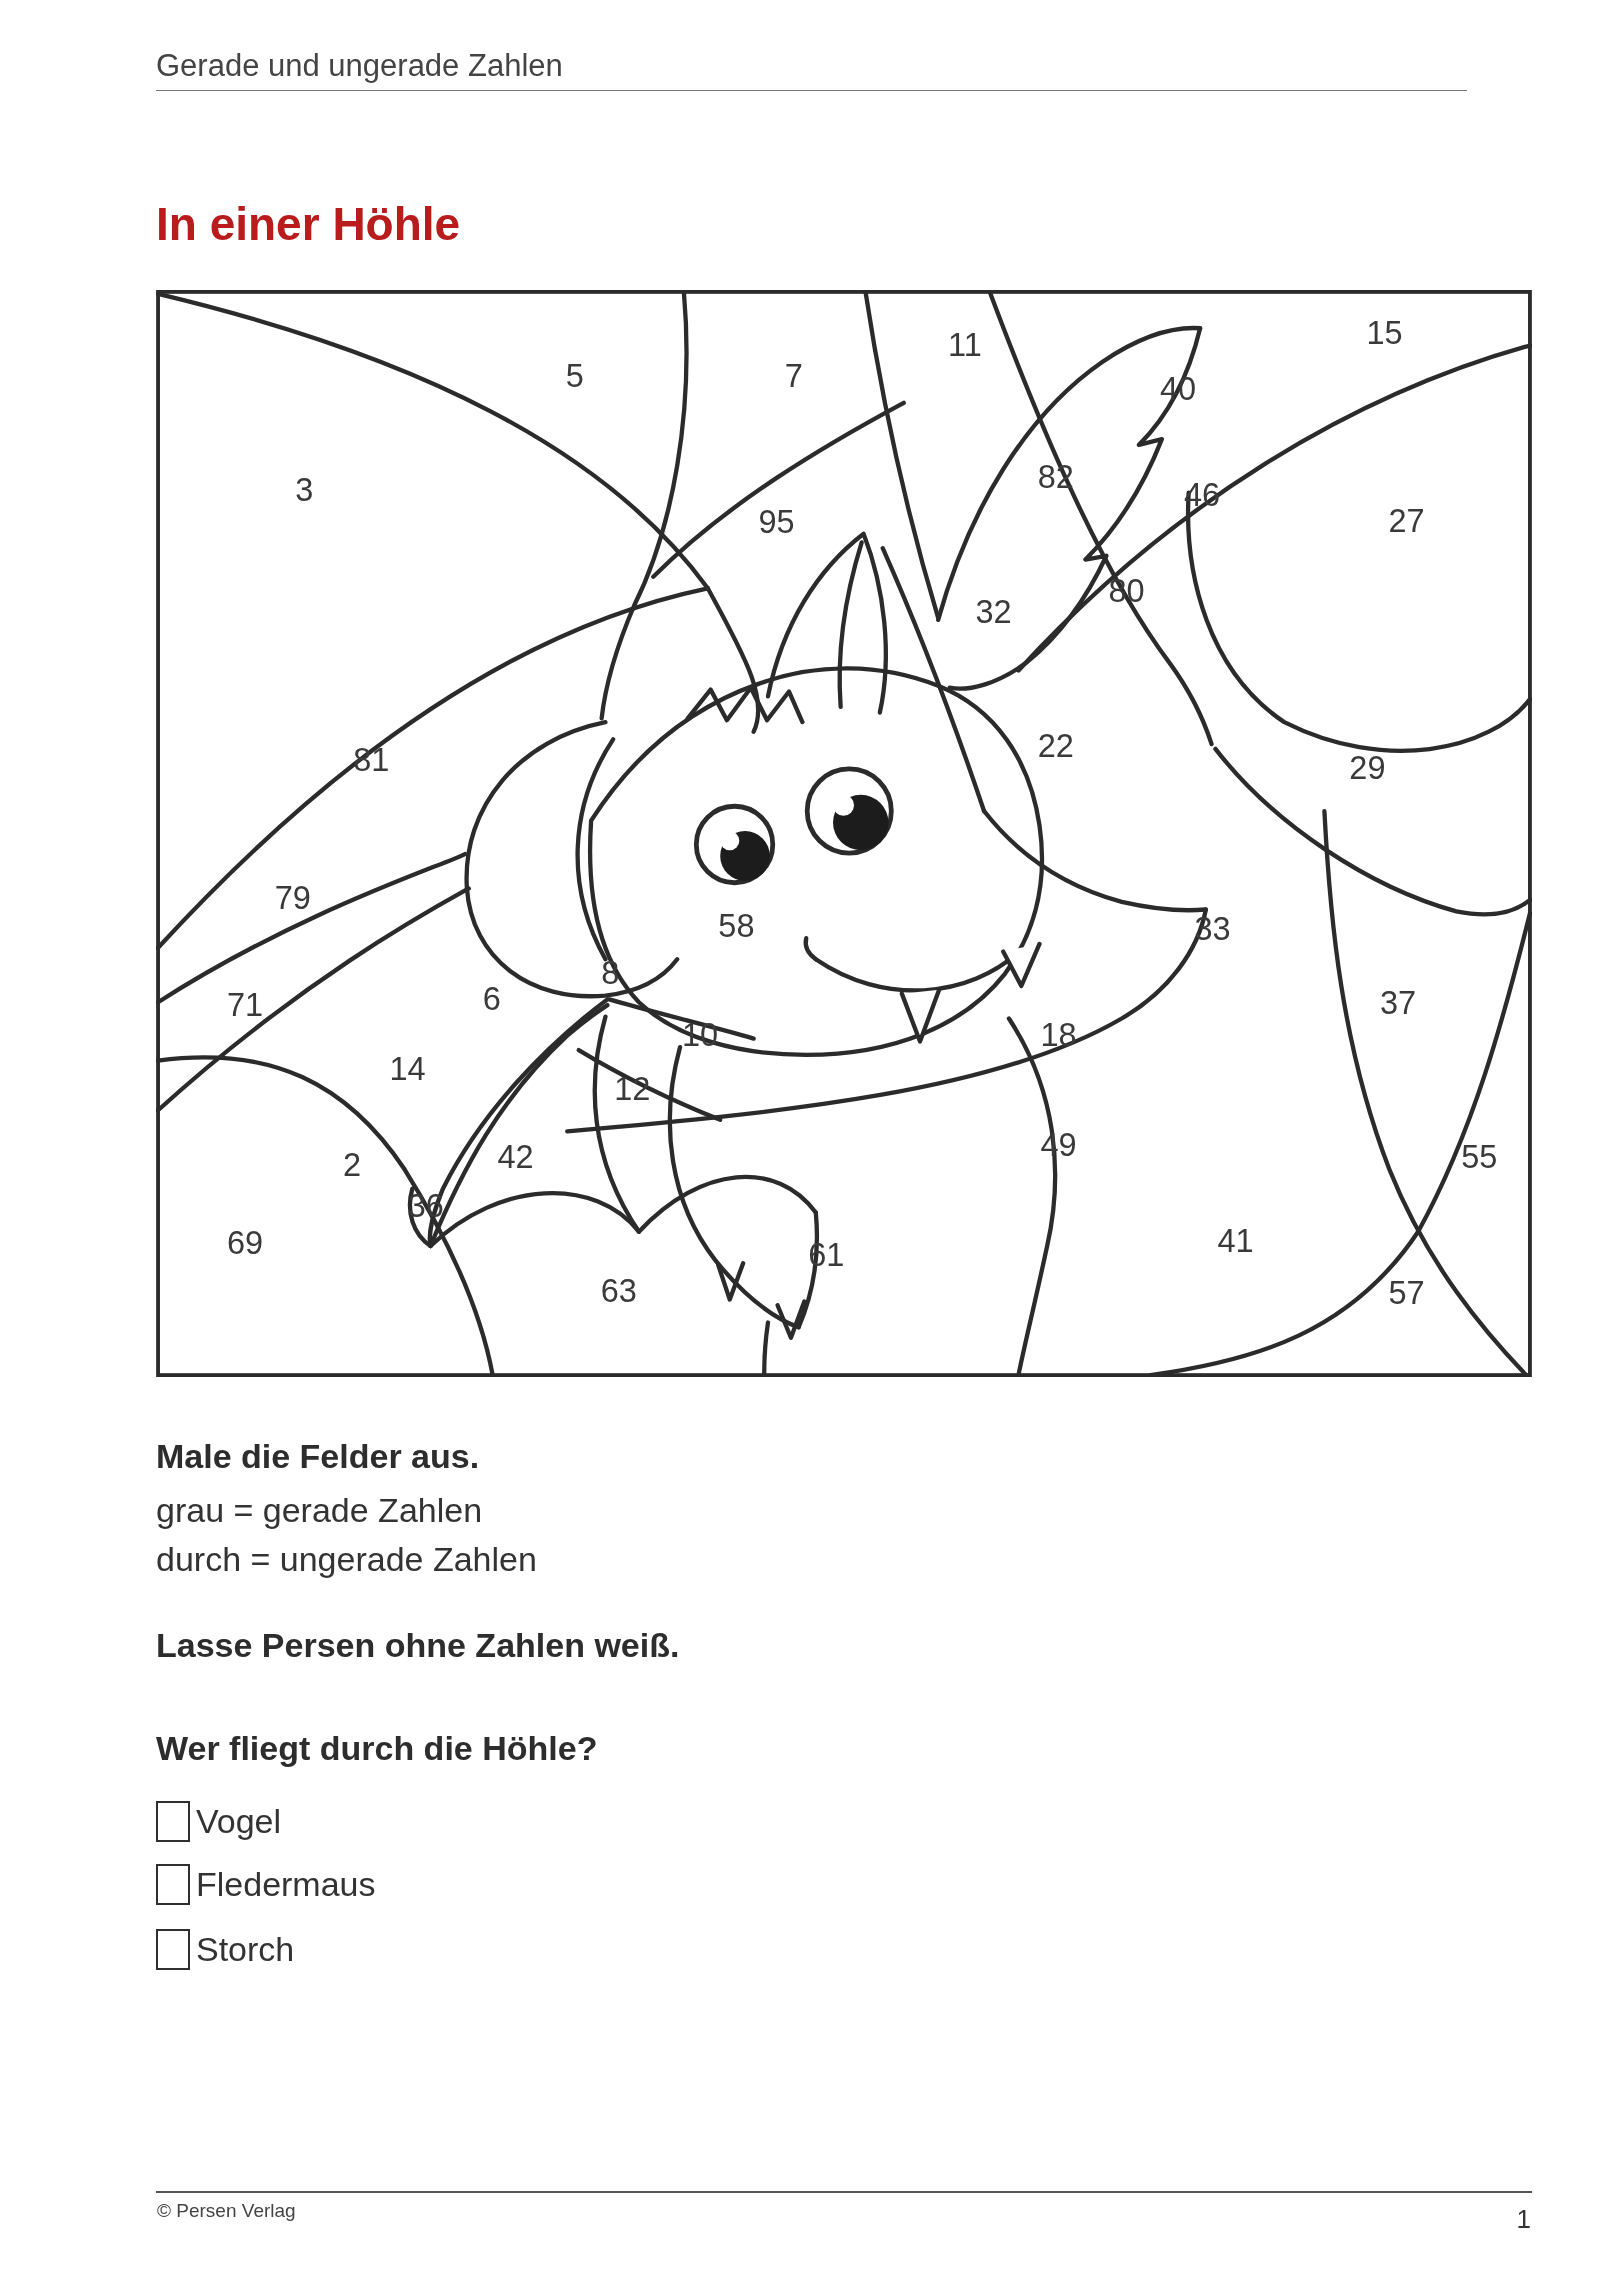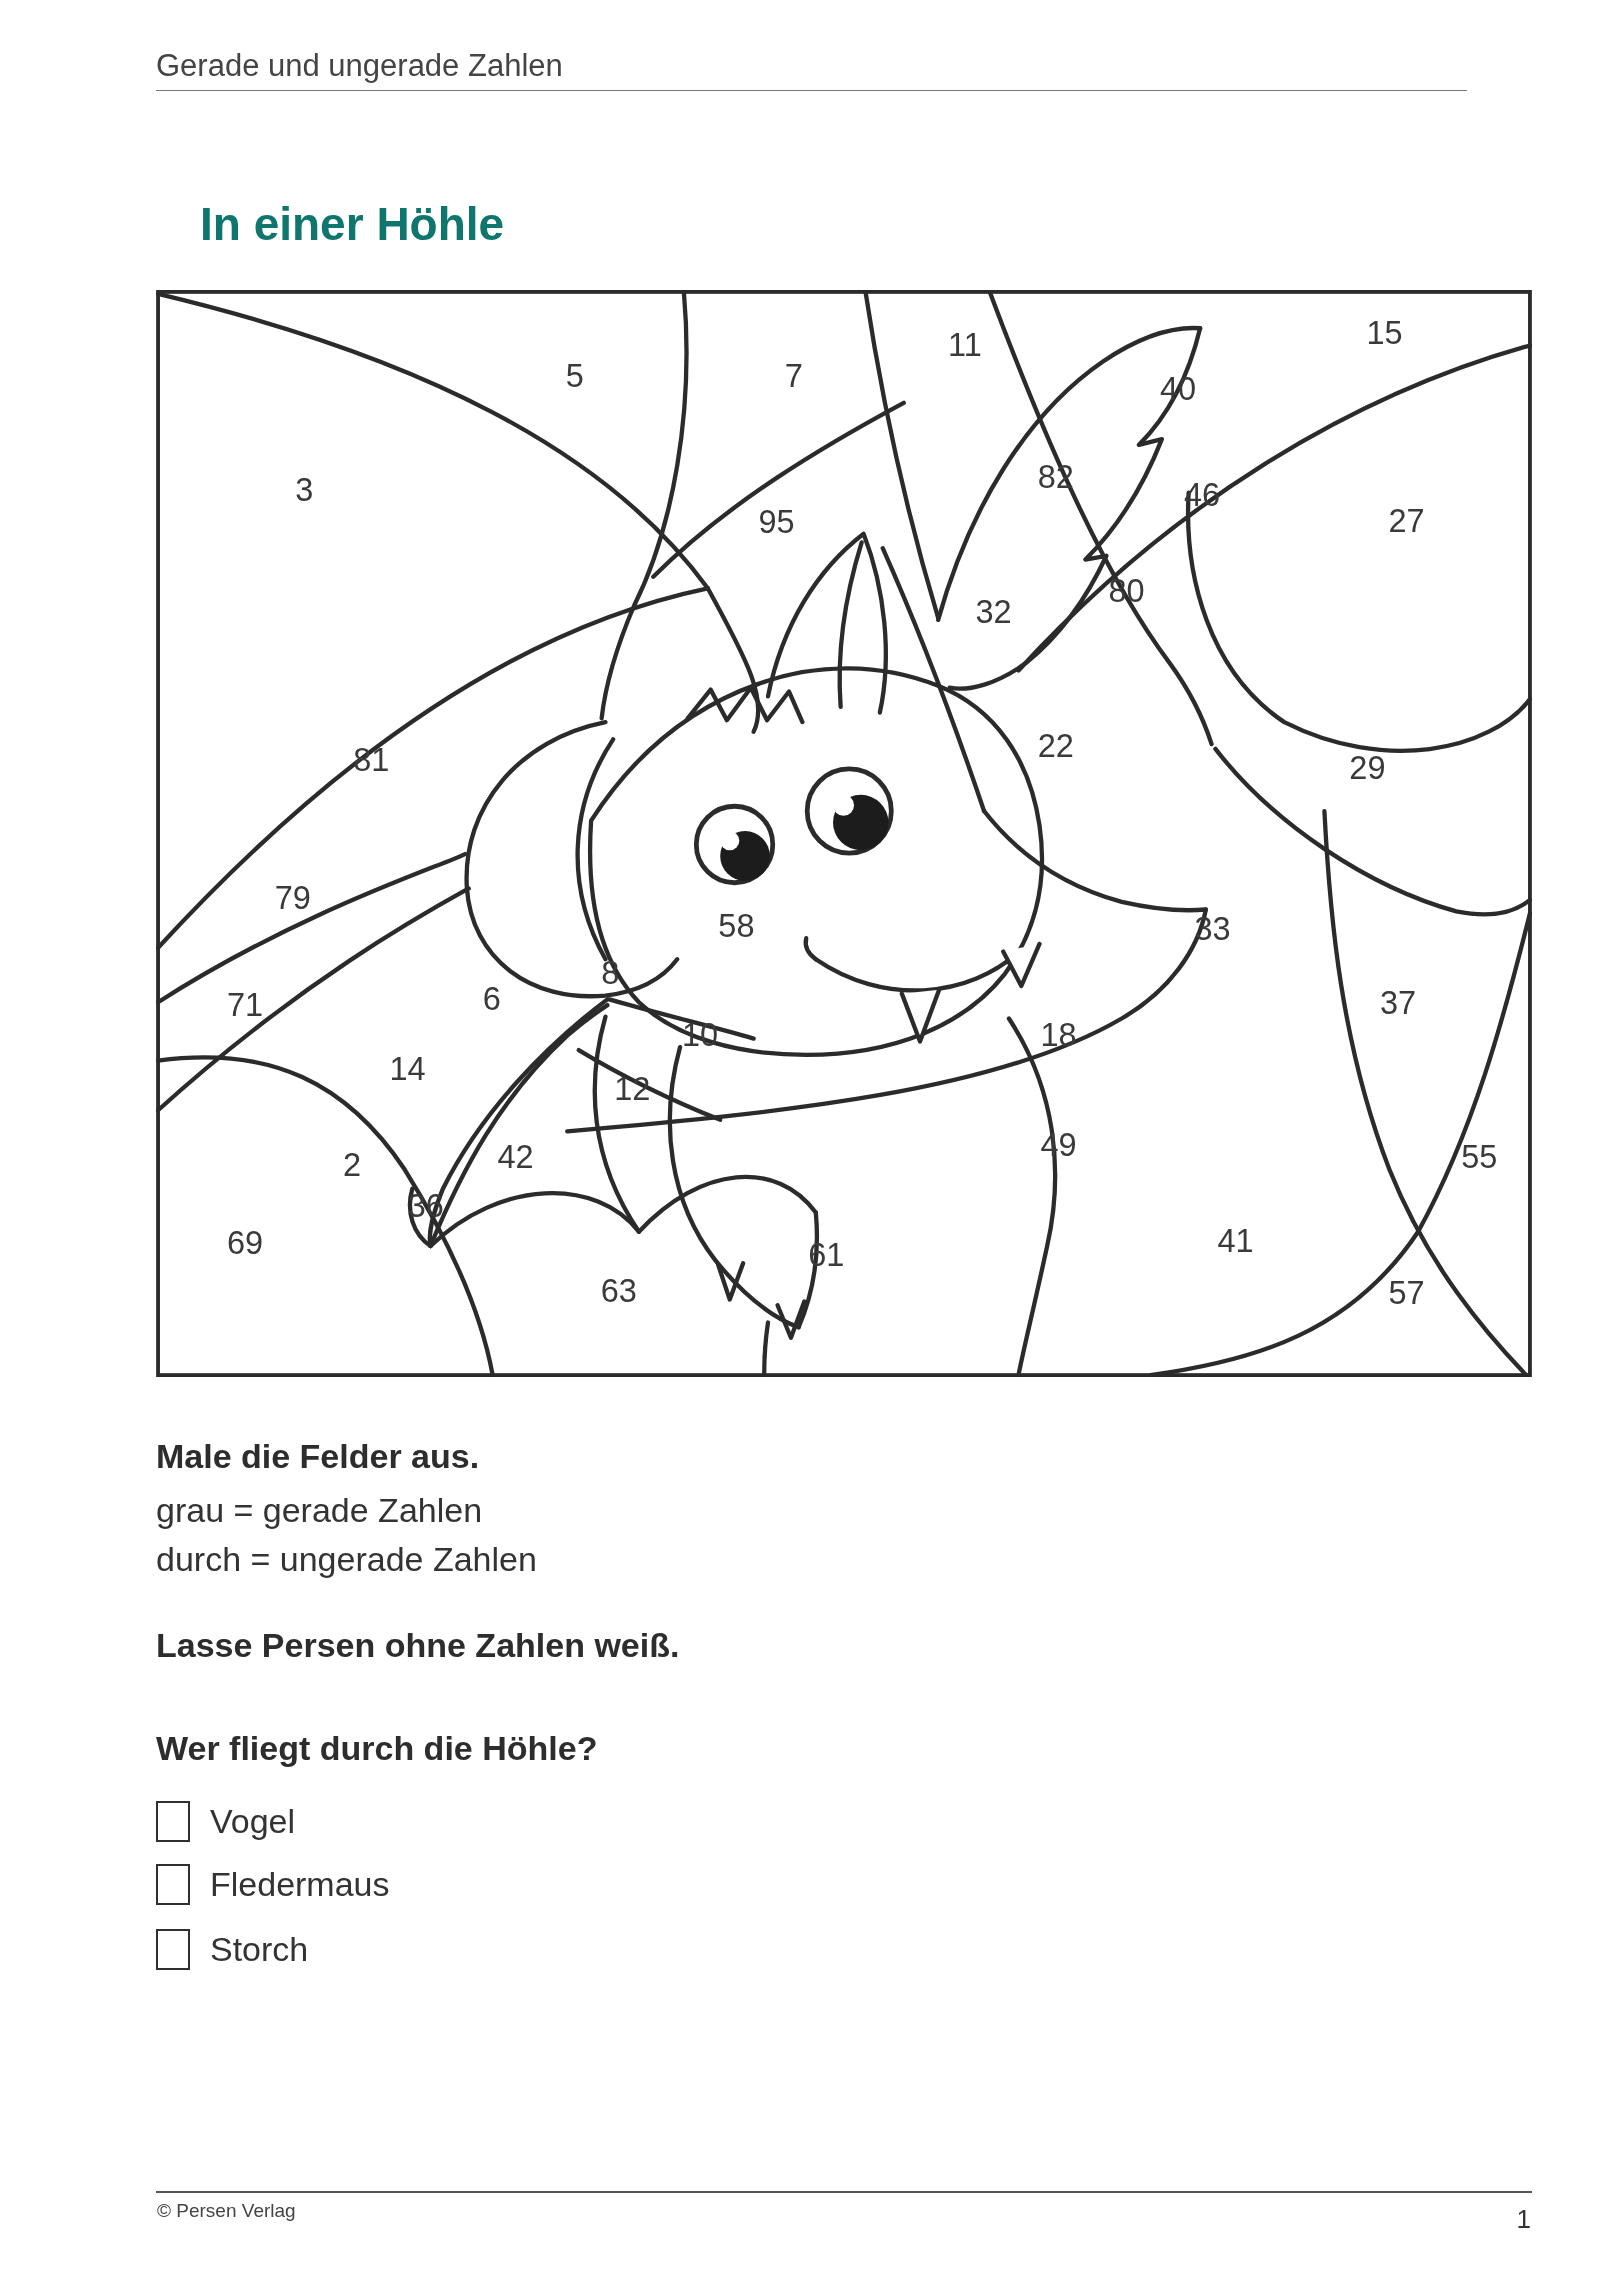--- a/index.html
+++ b/index.html
@@ -1,31 +1,31 @@
 <!DOCTYPE html>
 <html><head>
 <meta charset="utf-8">
 <style>
   html,body{margin:0;padding:0;background:#e8e8e8;}
   #page{position:relative;width:1622px;height:2294px;background:#ffffff;
         font-family:"Liberation Sans",sans-serif;color:#3a3a3a;overflow:hidden;}
   .abs{position:absolute;}
   #header-text{left:156px;top:48px;font-size:31px;color:#444;}
   #header-rule{left:156px;top:90px;width:1311px;height:1px;background:#777;}
-  #page-title{left:156px;top:197px;font-size:46px;font-weight:bold;color:#0f766e;margin-left:44px;}
+  #page-title{left:156px;top:197px;font-size:46px;font-weight:bold;color:#b91c1c;}
   #puzzle-frame{left:156px;top:290px;width:1376px;height:1087px;}
   #puzzle-frame svg{display:block;}
   .instr{left:156px;font-size:34px;color:#333;}
   .instr.bold{font-weight:bold;color:#2d2d2d;text-align:center;}
   #instr-1{top:1437px;}
   #instr-2{top:1491px;}
   #instr-3{top:1540px;}
   #instr-4{top:1626px;}
   #question{top:1729px;}
-  .opt-row{left:156px;height:44px;display:flex;align-items:center;gap:20px;}
+  .opt-row{left:156px;height:44px;display:flex;align-items:center;gap:6px;}
   #opt-0{top:1799px;} #opt-1{top:1862px;} #opt-2{top:1927px;}
   .checkbox{width:34px;height:41px;border:2.9px solid #2f2f2f;background:#fff;box-sizing:border-box;}
   .opt-label{font-size:34px;color:#333;}
   #footer-rule{left:156px;top:2191px;width:1376px;height:1.9px;background:#555;}
   #footer-copy{left:157px;top:2200px;font-size:19px;color:#444;}
   #footer-page{left:1472px;top:2204px;width:59px;text-align:right;font-size:26px;color:#333;}
   .ink{stroke:#2b2b2b;fill:none;stroke-width:4.5;stroke-linecap:round;stroke-linejoin:round;}
   .num-text{font-family:"Liberation Sans",sans-serif;font-size:34px;fill:#3a3a3a;}
 </style>
 </head>

